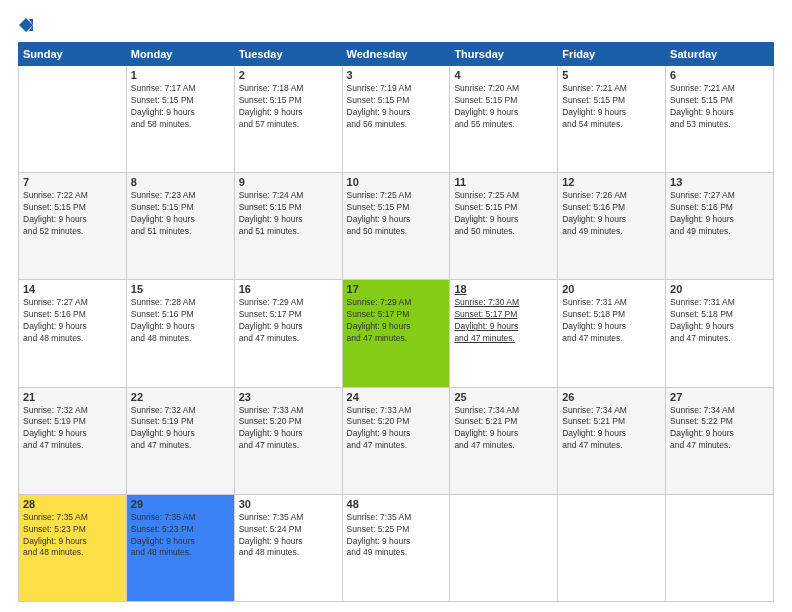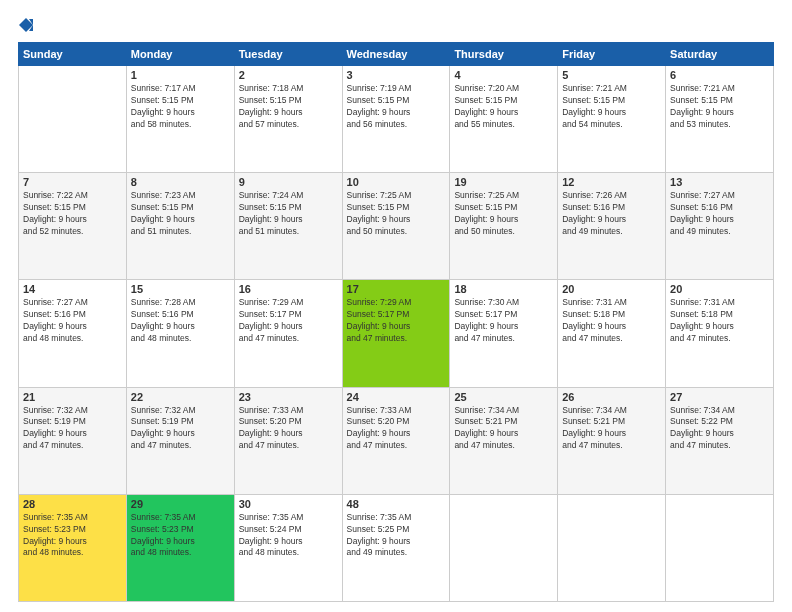--- a/index.html
+++ b/index.html
@@ -180,21 +180,21 @@
           </td>
           <td style="background: rgb(245, 245, 245);">
             <span class="day-num">9</span>
             <div class="day-info">Sunrise: 7:24 AM<br>Sunset: 5:15 PM<br>Daylight: 9 hours<br>and 51 minutes.</div>
           </td>
           <td style="background: rgb(245, 245, 245);">
             <span class="day-num">10</span>
             <div class="day-info">Sunrise: 7:25 AM<br>Sunset: 5:15 PM<br>Daylight: 9 hours<br>and 50 minutes.</div>
           </td>
           <td style="background: rgb(245, 245, 245);">
-            <span class="day-num">19</span>
+            <span class="day-num">11</span>
             <div class="day-info">Sunrise: 7:25 AM<br>Sunset: 5:15 PM<br>Daylight: 9 hours<br>and 50 minutes.</div>
           </td>
           <td style="background: rgb(245, 245, 245);">
             <span class="day-num">12</span>
             <div class="day-info">Sunrise: 7:26 AM<br>Sunset: 5:16 PM<br>Daylight: 9 hours<br>and 49 minutes.</div>
           </td>
           <td style="background: rgb(245, 245, 245);">
             <span class="day-num">13</span>
             <div class="day-info">Sunrise: 7:27 AM<br>Sunset: 5:16 PM<br>Daylight: 9 hours<br>and 49 minutes.</div>
           </td>
@@ -209,21 +209,21 @@
             <div class="day-info">Sunrise: 7:28 AM<br>Sunset: 5:16 PM<br>Daylight: 9 hours<br>and 48 minutes.</div>
           </td>
           <td style="background: rgb(255, 255, 255);">
             <span class="day-num">16</span>
             <div class="day-info">Sunrise: 7:29 AM<br>Sunset: 5:17 PM<br>Daylight: 9 hours<br>and 47 minutes.</div>
           </td>
           <td style="background: #84cc16;">
             <span class="day-num">17</span>
             <div class="day-info">Sunrise: 7:29 AM<br>Sunset: 5:17 PM<br>Daylight: 9 hours<br>and 47 minutes.</div>
           </td>
-          <td style="background: rgb(255, 255, 255);">
+          <td style="background: rgb(255, 255, 255); text-decoration: underline;">
             <span class="day-num">18</span>
             <div class="day-info">Sunrise: 7:30 AM<br>Sunset: 5:17 PM<br>Daylight: 9 hours<br>and 47 minutes.</div>
           </td>
           <td style="background: rgb(255, 255, 255);">
             <span class="day-num">20</span>
             <div class="day-info">Sunrise: 7:31 AM<br>Sunset: 5:18 PM<br>Daylight: 9 hours<br>and 47 minutes.</div>
           </td>
           <td style="background: rgb(255, 255, 255);">
             <span class="day-num">20</span>
             <div class="day-info">Sunrise: 7:31 AM<br>Sunset: 5:18 PM<br>Daylight: 9 hours<br>and 47 minutes.</div>
@@ -257,21 +257,21 @@
           <td style="background: rgb(245, 245, 245);">
             <span class="day-num">27</span>
             <div class="day-info">Sunrise: 7:34 AM<br>Sunset: 5:22 PM<br>Daylight: 9 hours<br>and 47 minutes.</div>
           </td>
         </tr>
         <tr>
           <td style="background: #fde047;">
             <span class="day-num">28</span>
             <div class="day-info">Sunrise: 7:35 AM<br>Sunset: 5:23 PM<br>Daylight: 9 hours<br>and 48 minutes.</div>
           </td>
-          <td style="background: #22c55e; margin-top: 32px;">
+          <td style="background: #3b82f6; margin-top: 32px;">
             <span class="day-num">29</span>
             <div class="day-info">Sunrise: 7:35 AM<br>Sunset: 5:23 PM<br>Daylight: 9 hours<br>and 48 minutes.</div>
           </td>
           <td style="background: rgb(255, 255, 255); margin-top: 48px;">
             <span class="day-num">30</span>
             <div class="day-info">Sunrise: 7:35 AM<br>Sunset: 5:24 PM<br>Daylight: 9 hours<br>and 48 minutes.</div>
           </td>
           <td style="background: rgb(255, 255, 255);">
             <span class="day-num">48</span>
             <div class="day-info">Sunrise: 7:35 AM<br>Sunset: 5:25 PM<br>Daylight: 9 hours<br>and 49 minutes.</div>

